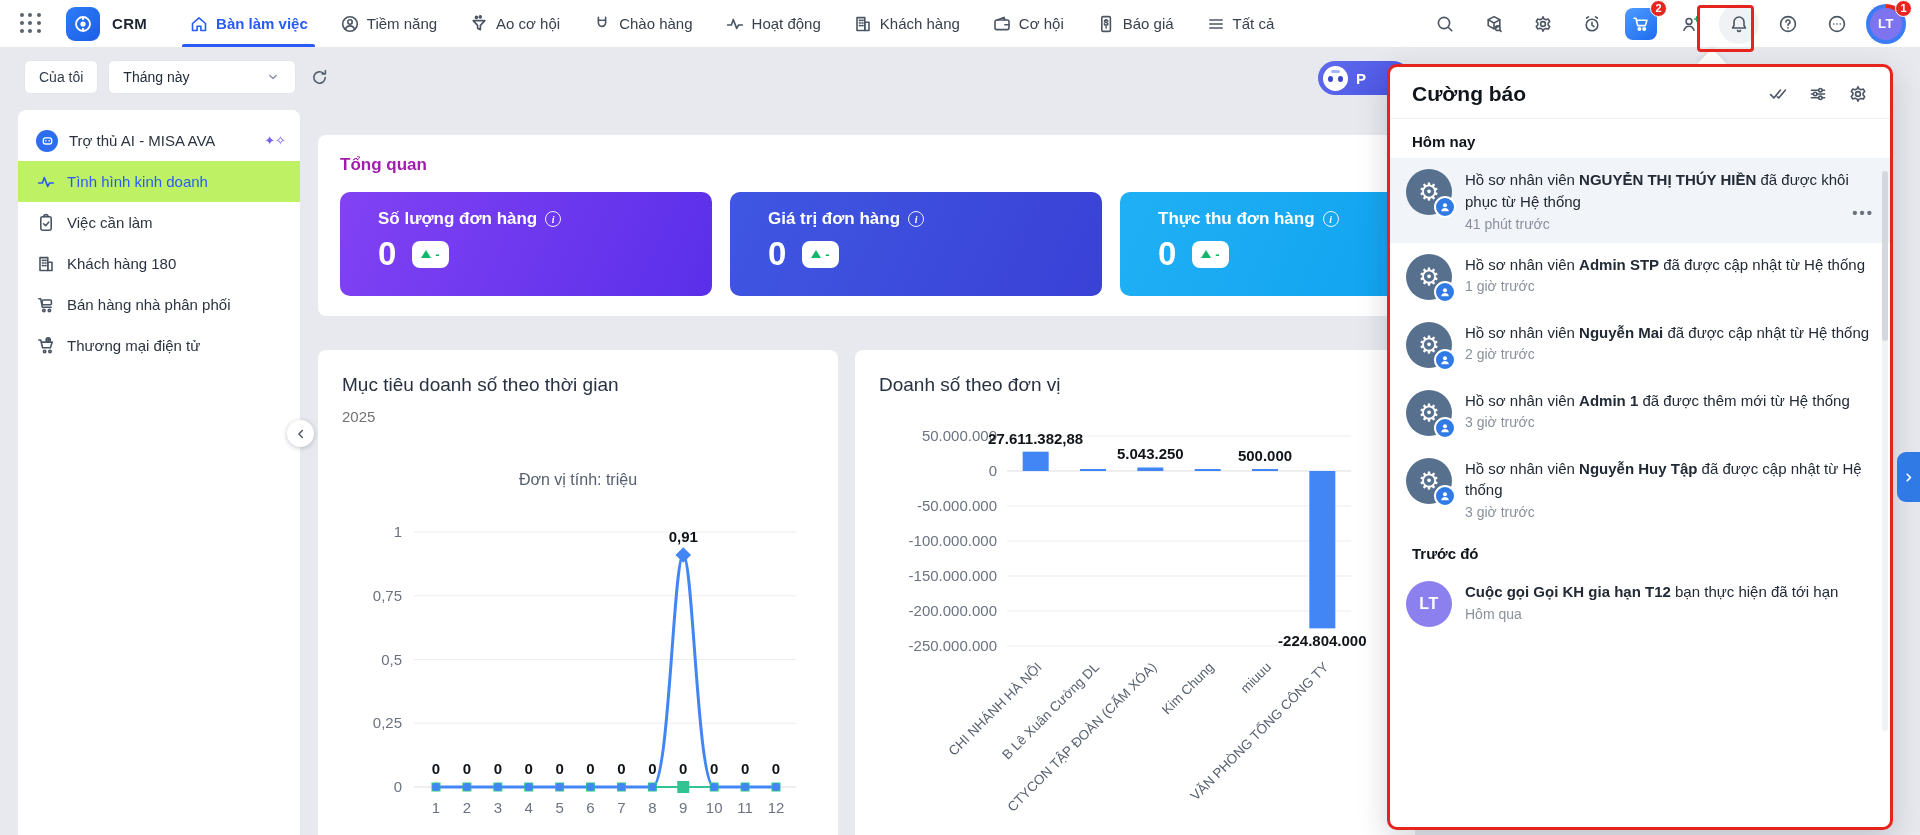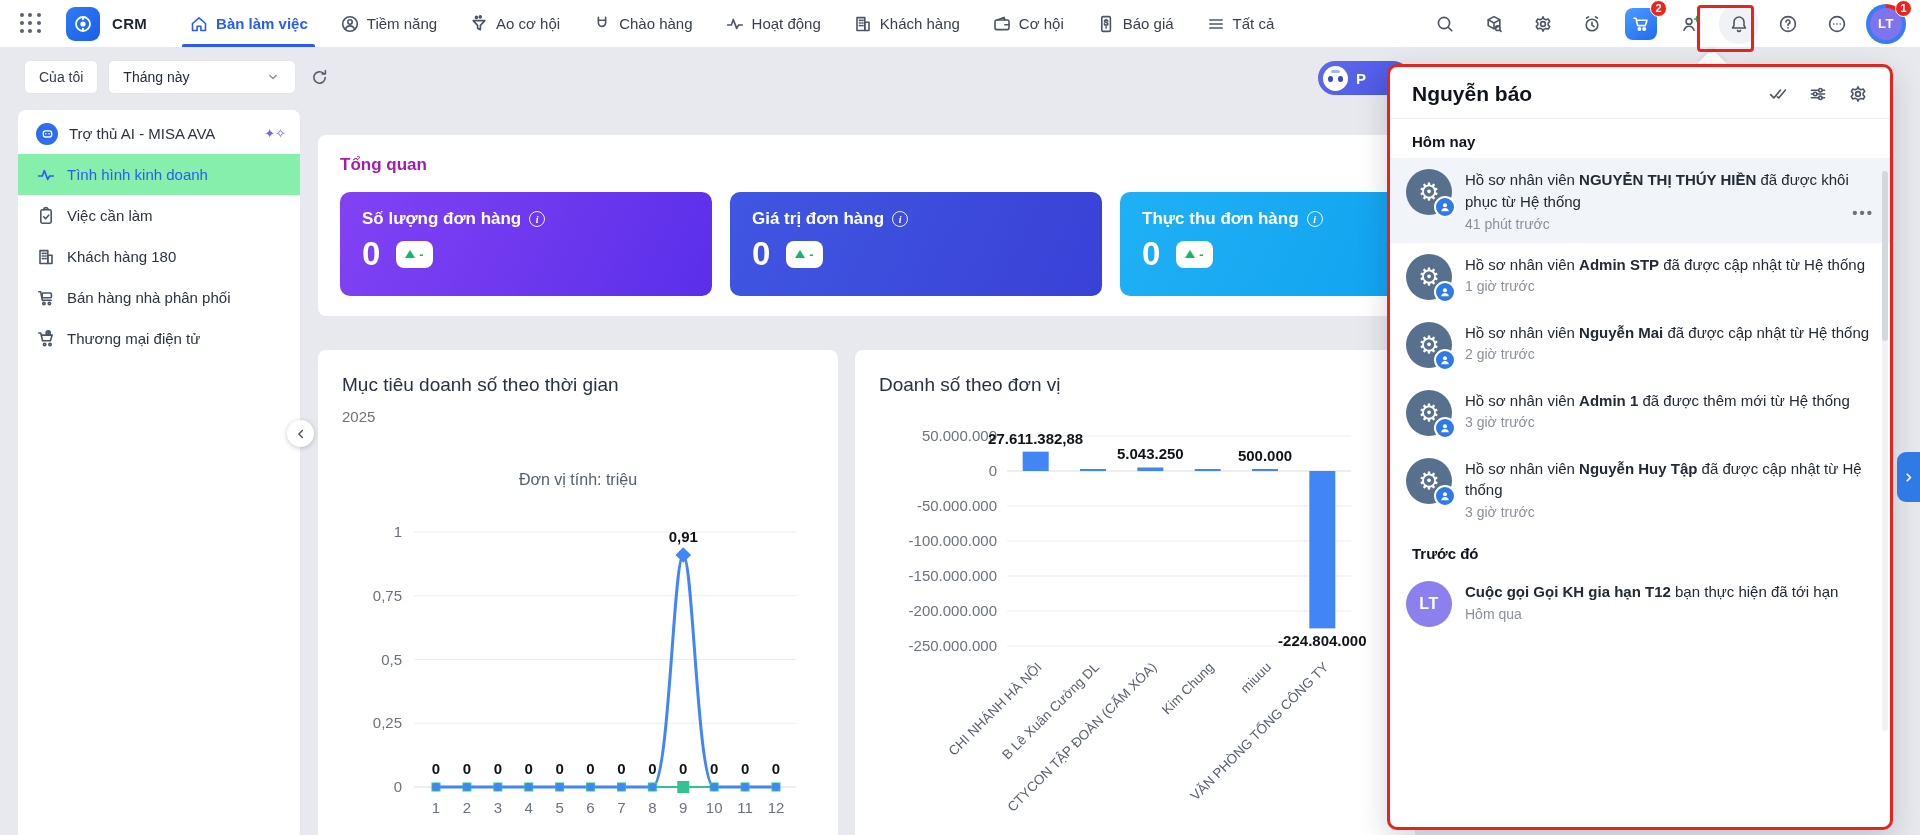--- a/index.html
+++ b/index.html
@@ -29,36 +29,36 @@
   .avatar-core{width:32px;height:32px;border-radius:50%;background:#7f74ef;color:#fff;font-size:13px;font-weight:bold;display:flex;align-items:center;justify-content:center;letter-spacing:.5px}
 
   
   .filterbar{position:absolute;left:0;top:48px;width:1920px;height:58px;display:flex;align-items:center;z-index:5}
   .btn-white{height:34px;background:#fff;border:1px solid #e3e6ea;border-radius:6px;display:flex;align-items:center;font-size:14px;color:#333c49;padding:0 14px;cursor:pointer}
   .scope-btn{margin-left:24px}
   .period-select{margin-left:10px;width:188px;justify-content:space-between;color:#222b38}
   .refresh-btn{margin-left:14px;color:#555f6d;cursor:pointer}
 
   
-  .sidebar{position:absolute;left:18px;top:110px;width:282px;height:726px;background:#fff;border-radius:8px 8px 0 0;padding-top:3px;z-index:4}
+  .sidebar{position:absolute;left:18px;top:110px;width:282px;height:726px;background:#fff;border-radius:8px 8px 0 0;padding-top:10px;z-index:4}
   .side-item{display:flex;align-items:center;gap:11px;height:41px;padding:0 14px 0 18px;font-size:15px;color:#2b3440;cursor:pointer;white-space:nowrap}
   .side-item .icn{color:#4b5563;flex:none}
-  .side-item.active{background:#86efac;color:#2a5cf5}
+  .side-item.active{background:#bef264;color:#2a5cf5}
   .side-item.active .icn{color:#2a5cf5}
   .side-item .trail{margin-left:auto;color:#7b61f0;font-size:13px}
   .ai-dot{width:22px;height:22px;border-radius:50%;background:#2e6cf0;display:flex;align-items:center;justify-content:center;color:#fff;flex:none}
   .collapse-btn{position:absolute;left:287px;top:420px;width:27px;height:27px;border-radius:50%;background:#fff;box-shadow:0 1px 5px rgba(20,30,50,.25);display:flex;align-items:center;justify-content:center;color:#4b5563;cursor:pointer;z-index:6}
 
   
   .main{position:absolute;left:318px;top:110px;width:1240px;z-index:3}
   .card{background:#fff;border-radius:8px}
   .overview{width:1222px;padding:20px 22px;margin-top:25px}
   .overview h2{font-size:17px;font-weight:bold;color:#a21caf}
   .kpi-row{display:flex;gap:18px;margin-top:17px}
-  .kpi{width:372px;height:104px;border-radius:10px;color:#fff;padding:17px 22px;cursor:pointer}
+  .kpi{width:372px;height:104px;border-radius:10px;color:#fff;padding:17px 38px;cursor:pointer}
   .kpi-0{background:linear-gradient(115deg,#8242f4,#5a2fe9)}
   .kpi-1{background:linear-gradient(115deg,#3f57e2,#3a41d6)}
   .kpi-2{background:linear-gradient(115deg,#1fb0f5,#0fa0ef)}
   .kpi-label{display:flex;align-items:center;gap:8px;font-size:17px;font-weight:bold}
   .kpi-bottom{display:flex;align-items:center;gap:16px;margin-top:6px}
   .kpi-value{font-size:33px;font-weight:bold}
   .kpi-pill{background:#fff;border-radius:8px;height:27px;display:flex;align-items:center;gap:4px;padding:0 9px}
   .tri-up{width:0;height:0;border-left:5px solid transparent;border-right:5px solid transparent;border-bottom:8px solid #12b76a}
   .pill-dash{color:#12b76a;font-weight:bold;font-size:13px;line-height:1}
   .info-ic{width:16px;height:16px;border-radius:50%;border:1.4px solid rgba(255,255,255,.9);font-size:10px;display:flex;align-items:center;justify-content:center;font-weight:bold;font-family:"Liberation Serif",serif;font-style:italic}
@@ -549,21 +549,21 @@
       <u></u>
       <i class="l"></i>
       <i class="r"></i>
     </span>
   <span>P</span>
 </div>
 
 <div class="notif-notch"></div>
 <div class="notif-panel">
   <div class="notif-head">
-    <h1>Nguyễn báo</h1>
+    <h1>Cường báo</h1>
     <span id="panel-head-icons" style="display:flex">
         <span class="icn" style="margin-left: 20px; color: rgb(75, 85, 99);">
           <svg width="20" height="20" viewBox="0 0 20 20" fill="none" stroke="currentColor" stroke-width="1.6" stroke-linecap="round" stroke-linejoin="round">
             <path d="m2.6 10.6 3.3 3.3 6.6-7.8"></path>
             <path d="m9.4 12.8 1.3 1.1 6.7-7.8"></path>
           </svg>
         </span>
         <span class="icn" style="margin-left: 20px; color: rgb(75, 85, 99);">
           <svg width="20" height="20" viewBox="0 0 20 20" fill="none" stroke="currentColor" stroke-width="1.6" stroke-linecap="round" stroke-linejoin="round">
             <path d="M3.4 6.2h13.2M3.4 10h13.2M3.4 13.8h13.2"></path>

